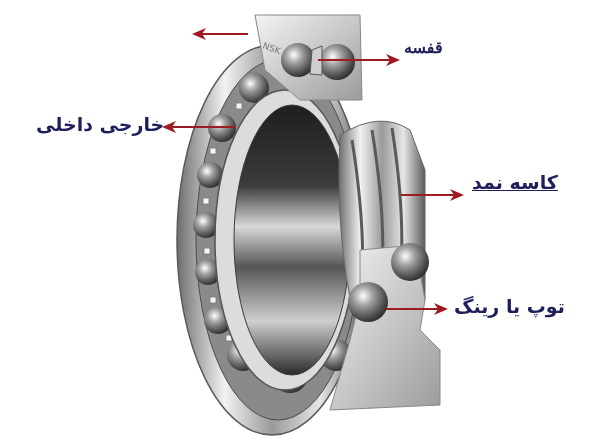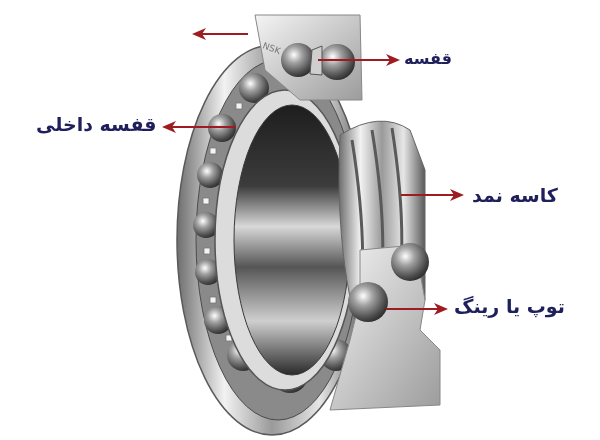--- a/index.html
+++ b/index.html
@@ -124,17 +124,17 @@
         <polygon points="464,195 450,189 454,195 450,201" stroke="none"></polygon>
       </g>
 
       <g>
         <line x1="386" y1="309" x2="440" y2="309"></line>
         <polygon points="448,309 434,303 438,309 434,315" stroke="none"></polygon>
       </g>
     </g>
   </svg>
 
-  <div class="label small" style="left:404px; top:51px;">قفسه</div>
-  <div class="label" style="left:36px; top:115px;">قفسه داخلی</div>
-  <div class="label" style="left:472px; top:186px;">کاسه نمد</div>
+  <div class="label small" style="left:404px; top:40px;font-family:Liberation Serif, serif;">قفسه</div>
+  <div class="label" style="left:36px; top:115px;">خارجی داخلی</div>
+  <div class="label" style="left:472px; top:173px;text-decoration:underline;">کاسه نمد</div>
   <div class="label" style="left:454px; top:297px;">توپ یا رینگ</div>
 </div>
 
 </body></html>

